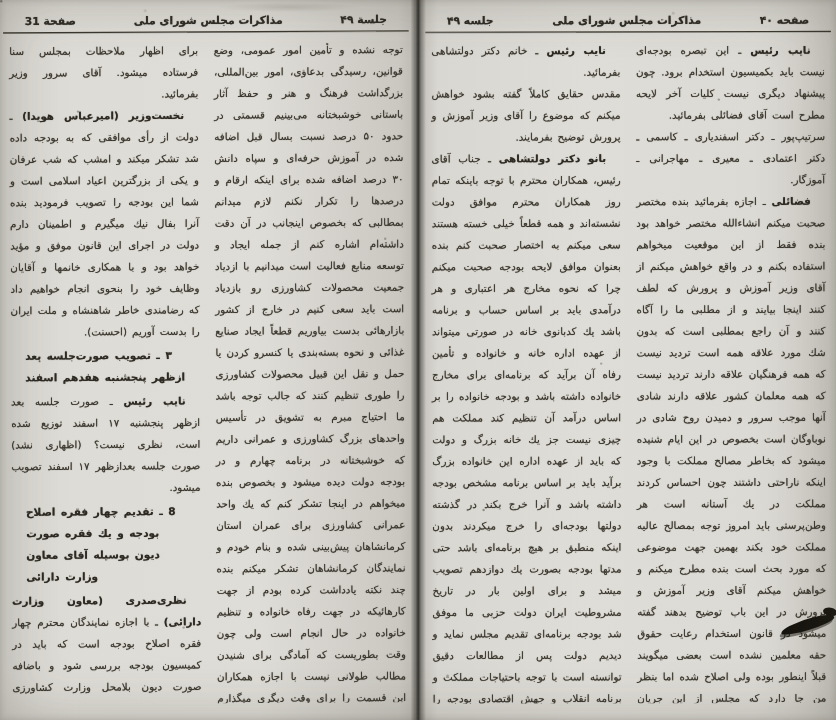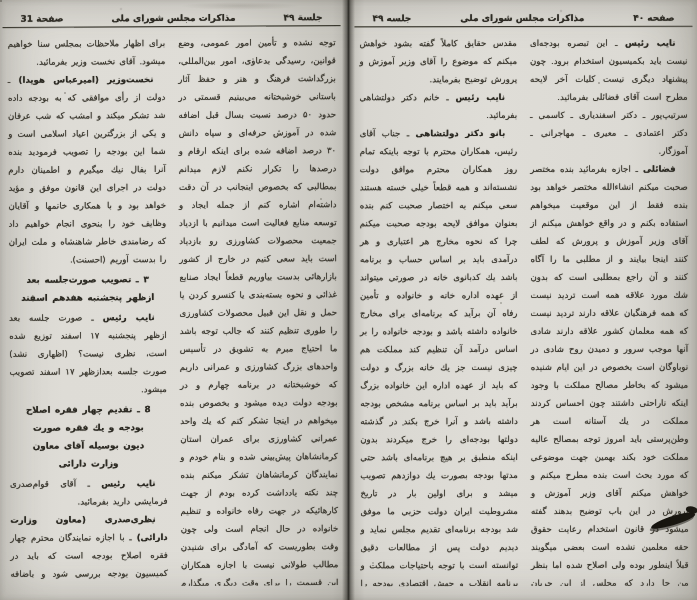--- a/index.html
+++ b/index.html
@@ -33,21 +33,21 @@
 
   .blk{
     margin:0;direction:rtl;text-align:justify;
     font-size:8.6px;line-height:18px;color:#3b382f;
     text-shadow:0 0 .7px rgba(52,49,42,.75);
     word-spacing:1.5px;
   }
   .speaker{text-indent:12px;}
   .cont{text-indent:0;}
   .spk{font-weight:bold;color:#2c2a23;}
-  .heading{font-weight:bold;text-align:center;text-indent:0;margin:2px 12px;color:#2c2a23;font-size:8.8px;}
+  .heading{font-weight:bold;text-align:left;text-indent:0;margin:2px 12px;color:#2c2a23;font-size:8.8px;}
 
   .gutter{
     position:absolute;left:342px;top:0;width:13px;height:600px;pointer-events:none;
     background:linear-gradient(90deg,rgba(40,38,33,0) 0%,rgba(40,38,33,.45) 30%,rgba(22,21,17,.85) 50%,rgba(40,38,33,.4) 70%,rgba(40,38,33,0) 100%);
   }
   .specks{
     position:absolute;left:0;top:0;width:2px;height:2px;border-radius:50%;
     background:rgba(60,56,48,.5);pointer-events:none;
     box-shadow:64px 92px 0 rgba(60,56,48,.4),320px 198px 0 rgba(60,56,48,.35),
       402px 424px 0 rgba(60,56,48,.45),152px 522px 0 rgba(60,56,48,.35),
@@ -86,48 +86,47 @@
         <span>جلسه ۴۹</span>
       </div>
       <div class="rule"></div>
       <div class="cols">
         <div class="col">
           <p class="blk speaker"><b class="spk">نایب رئیس</b><span> ـ این تبصره بودجه‌ای نیست باید بکمیسیون استخدام برود. چون پیشنهاد دیگری نیست کلیات آخر لایحه مطرح است آقای فضائلی بفرمائید.</span></p>
           <p class="blk cont">سرتیپ‌پور ـ دکتر اسفندیاری ـ کاسمی ـ دکتر اعتمادی ـ معیری ـ مهاجرانی ـ آموزگار.</p>
           <p class="blk speaker"><b class="spk">فضائلی</b><span> ـ اجازه بفرمائید بنده مختصر صحبت میکنم انشاءالله مختصر خواهد بود بنده فقط از این موقعیت میخواهم استفاده بکنم و در واقع خواهش میکنم از آقای وزیر آموزش و پرورش که لطف کنند اینجا بیایند و از مطلبی ما را آگاه کنند و آن راجع بمطلبی است که بدون شك مورد علاقه همه است تردید نیست که همه فرهنگیان علاقه دارند تردید نیست که همه معلمان کشور علاقه دارند شادی آنها موجب سرور و دمیدن روح شادی در نوباوگان است بخصوص در این ایام شنیده میشود که بخاطر مصالح مملکت با وجود اینکه ناراحتی داشتند چون احساس کردند مملکت در یك آستانه است هر وطن‌پرستی باید امروز توجه بمصالح عالیه مملکت خود بکند بهمین جهت موضوعی که مورد بحث است بنده مطرح میکنم و خواهش میکنم آقای وزیر آموزش و پرورش در این باب توضیح بدهند گفته میشود در قانون استخدام رعایت حقوق حقه معلمین نشده است بعضی میگویند قبلاً اینطور بوده ولی اصلاح شده اما بنظر من جا دارد که مجلس از این جریان آگاهی کامل داشته باشد چنانچه وارد هست که در حقوق معلمانی که فرزندان ما را تربیت میکنند اشکالی پیش آمده واقعاً در راه اصلاح وضع آنها باید اقداماتی بشود از این جهت بنده از نظر صلاح‌اندیشی و از نظر اینکه باید در چنین مکان</span></p>
         </div>
         <div class="col">
+          <p class="blk speaker"><b class="spk">نایب رئیس</b><span> ـ خانم دکتر دولتشاهی بفرمائید.</span></p>
           <p class="blk cont">مقدس حقایق کاملاً گفته بشود خواهش میکنم که موضوع را آقای وزیر آموزش و پرورش توضیح بفرمایند.</p>
-          <p class="blk speaker"><b class="spk">نایب رئیس</b><span> ـ خانم دکتر دولتشاهی بفرمائید.</span></p>
           <p class="blk speaker"><b class="spk">بانو دکتر دولتشاهی</b><span> ـ جناب آقای رئیس، همکاران محترم با توجه باینکه تمام روز همکاران محترم موافق دولت نشسته‌اند و همه قطعاً خیلی خسته هستند سعی میکنم به اختصار صحبت کنم بنده بعنوان موافق لایحه بودجه صحبت میکنم چرا که نحوه مخارج هر اعتباری و هر درآمدی باید بر اساس حساب و برنامه باشد یك کدبانوی خانه در صورتی میتواند از عهده اداره خانه و خانواده و تأمین رفاه آن برآید که برنامه‌ای برای مخارج خانواده داشته باشد و بودجه خانواده را بر اساس درآمد آن تنظیم کند مملکت هم چیزی نیست جز یك خانه بزرگ و دولت که باید از عهده اداره این خانواده بزرگ برآید باید بر اساس برنامه مشخص بودجه داشته باشد و آنرا خرج بکند در گذشته دولتها بودجه‌ای را خرج میکردند بدون اینکه منطبق بر هیچ برنامه‌ای باشد حتی مدتها بودجه بصورت یك دوازدهم تصویب میشد و برای اولین بار در تاریخ مشروطیت ایران دولت حزبی ما موفق شد بودجه برنامه‌ای تقدیم مجلس نماید و دیدیم دولت پس از مطالعات دقیق توانسته است با توجه باحتیاجات مملکت و برنامه انقلاب و جهش اقتصادی بودجه را تنظیم کند در جهت پیشبرد کشاورزی که خوشبختانه ۷۵ درصد اعتبار برای کشاورزی در نظر گرفته شده توجه کامل شده و نخست وزیر رسماً اعلام کرد که بزرگترین توجه در بودجه سالهای آینده به پیشرفت کشاورزی و توسعه دهات است و در جهت تعمیم آموزش و پرورش که مورد توجه خاص ملت ایران است به توسعه آموزش حرفه‌ای کاملاً در این</span></p>
         </div>
       </div>
     </div>
   </div>
 
   <div class="page page-left">
     <div class="page-inner">
       <div class="phead">
         <span>جلسة ۴۹</span>
         <span class="ttl">مذاکرات مجلس شورای ملی</span>
         <span>صفحة 31</span>
       </div>
       <div class="rule"></div>
       <div class="cols">
         <div class="col">
           <p class="blk cont">توجه نشده و تأمین امور عمومی، وضع قوانین، رسیدگی بدعاوی، امور بین‌المللی، بزرگداشت فرهنگ و هنر و حفظ آثار باستانی خوشبختانه می‌بینیم قسمتی در حدود ۵۰ درصد نسبت بسال قبل اضافه شده در آموزش حرفه‌ای و سپاه دانش ۳۰ درصد اضافه شده برای اینکه ارقام و درصدها را تکرار نکنم لازم میدانم بمطالبی که بخصوص اینجانب در آن دقت داشته‌ام اشاره کنم از جمله ایجاد و توسعه منابع فعالیت است میدانیم با ازدیاد جمعیت محصولات کشاورزی رو بازدیاد است باید سعی کنیم در خارج از کشور بازارهائی بدست بیاوریم قطعاً ایجاد صنایع غذائی و نحوه بسته‌بندی یا کنسرو کردن یا حمل و نقل این قبیل محصولات کشاورزی را طوری تنظیم کنند که جالب توجه باشد ما احتیاج مبرم به تشویق در تأسیس واحدهای بزرگ کشاورزی و عمرانی داریم که خوشبختانه در برنامه چهارم و در بودجه دولت دیده میشود و بخصوص بنده میخواهم در اینجا تشکر کنم که یك واحد عمرانی کشاورزی برای عمران استان کرمانشاهان پیش‌بینی شده و بنام خودم و نمایندگان کرمانشاهان تشکر میکنم بنده چند نکته یادداشت کرده بودم از جهت کارهائیکه در جهت رفاه خانواده و تنظیم خانواده در حال انجام است ولی چون وقت بطوریست که آمادگی برای شنیدن مطالب طولانی نیست با اجازه همکاران این قسمت را برای وقت دیگری میگذارم و امیدوارم در آن موقع توجه کامل فرمائید.</p>
 
         </div>
         <div class="col">
-          <p class="blk cont">برای اظهار ملاحظات بمجلس سنا خواهیم میشود. آقای نخست وزیر بفرمائید.</p>
+          <p class="blk cont">برای اظهار ملاحظات بمجلس سنا فرستاده میشود. آقای سرور وزیر بفرمائید.</p>
           <p class="blk speaker"><b class="spk">نخست‌وزیر (امیرعباس هویدا)</b><span> ـ دولت از رأی موافقی که به بودجه داده شد تشکر میکند و امشب که شب عرفان و یکی از بزرگترین اعیاد اسلامی است و شما این بودجه را تصویب فرمودید بنده آنرا بفال نیك میگیرم و اطمینان دارم دولت در اجرای این قانون موفق و مؤید خواهد بود و با همکاری خانمها و آقایان وظایف خود را بنحوی انجام خواهیم داد که رضامندی خاطر شاهنشاه و ملت ایران را بدست آوریم (احسنت).</span></p>
           <h3 class="blk heading">۳ ـ تصویب صورت‌جلسه بعد ازظهر پنجشنبه هفدهم اسفند</h3>
           <p class="blk speaker"><b class="spk">نایب رئیس</b><span> ـ صورت جلسه بعد ازظهر پنجشنبه ۱۷ اسفند توزیع شده است، نظری نیست؟ (اظهاری نشد) صورت جلسه بعدازظهر ۱۷ اسفند تصویب میشود.</span></p>
           <h3 class="blk heading">8 ـ تقدیم چهار فقره اصلاح بودجه و یك فقره صورت دیون بوسیله آقای معاون وزارت دارائی</h3>
-          <p class="blk speaker"><b class="spk">نایب رئیس</b><span> ـ آقای قوام‌صدری فرمایشی دارید بفرمائید.</span></p>
           <p class="blk speaker"><b class="spk">نظری‌صدری (معاون وزارت دارائی)</b><span> ـ با اجازه نمایندگان محترم چهار فقره اصلاح بودجه است که باید در کمیسیون بودجه بررسی شود و باضافه صورت دیون بلامحل وزارت کشاورزی تقدیم و تقاضای تصویب دارم.</span></p>
 
         </div>
       </div>
     </div>
   </div>
 
   <div class="gutter"></div>
   <div class="smudge"></div>
   <div class="specks"></div>

